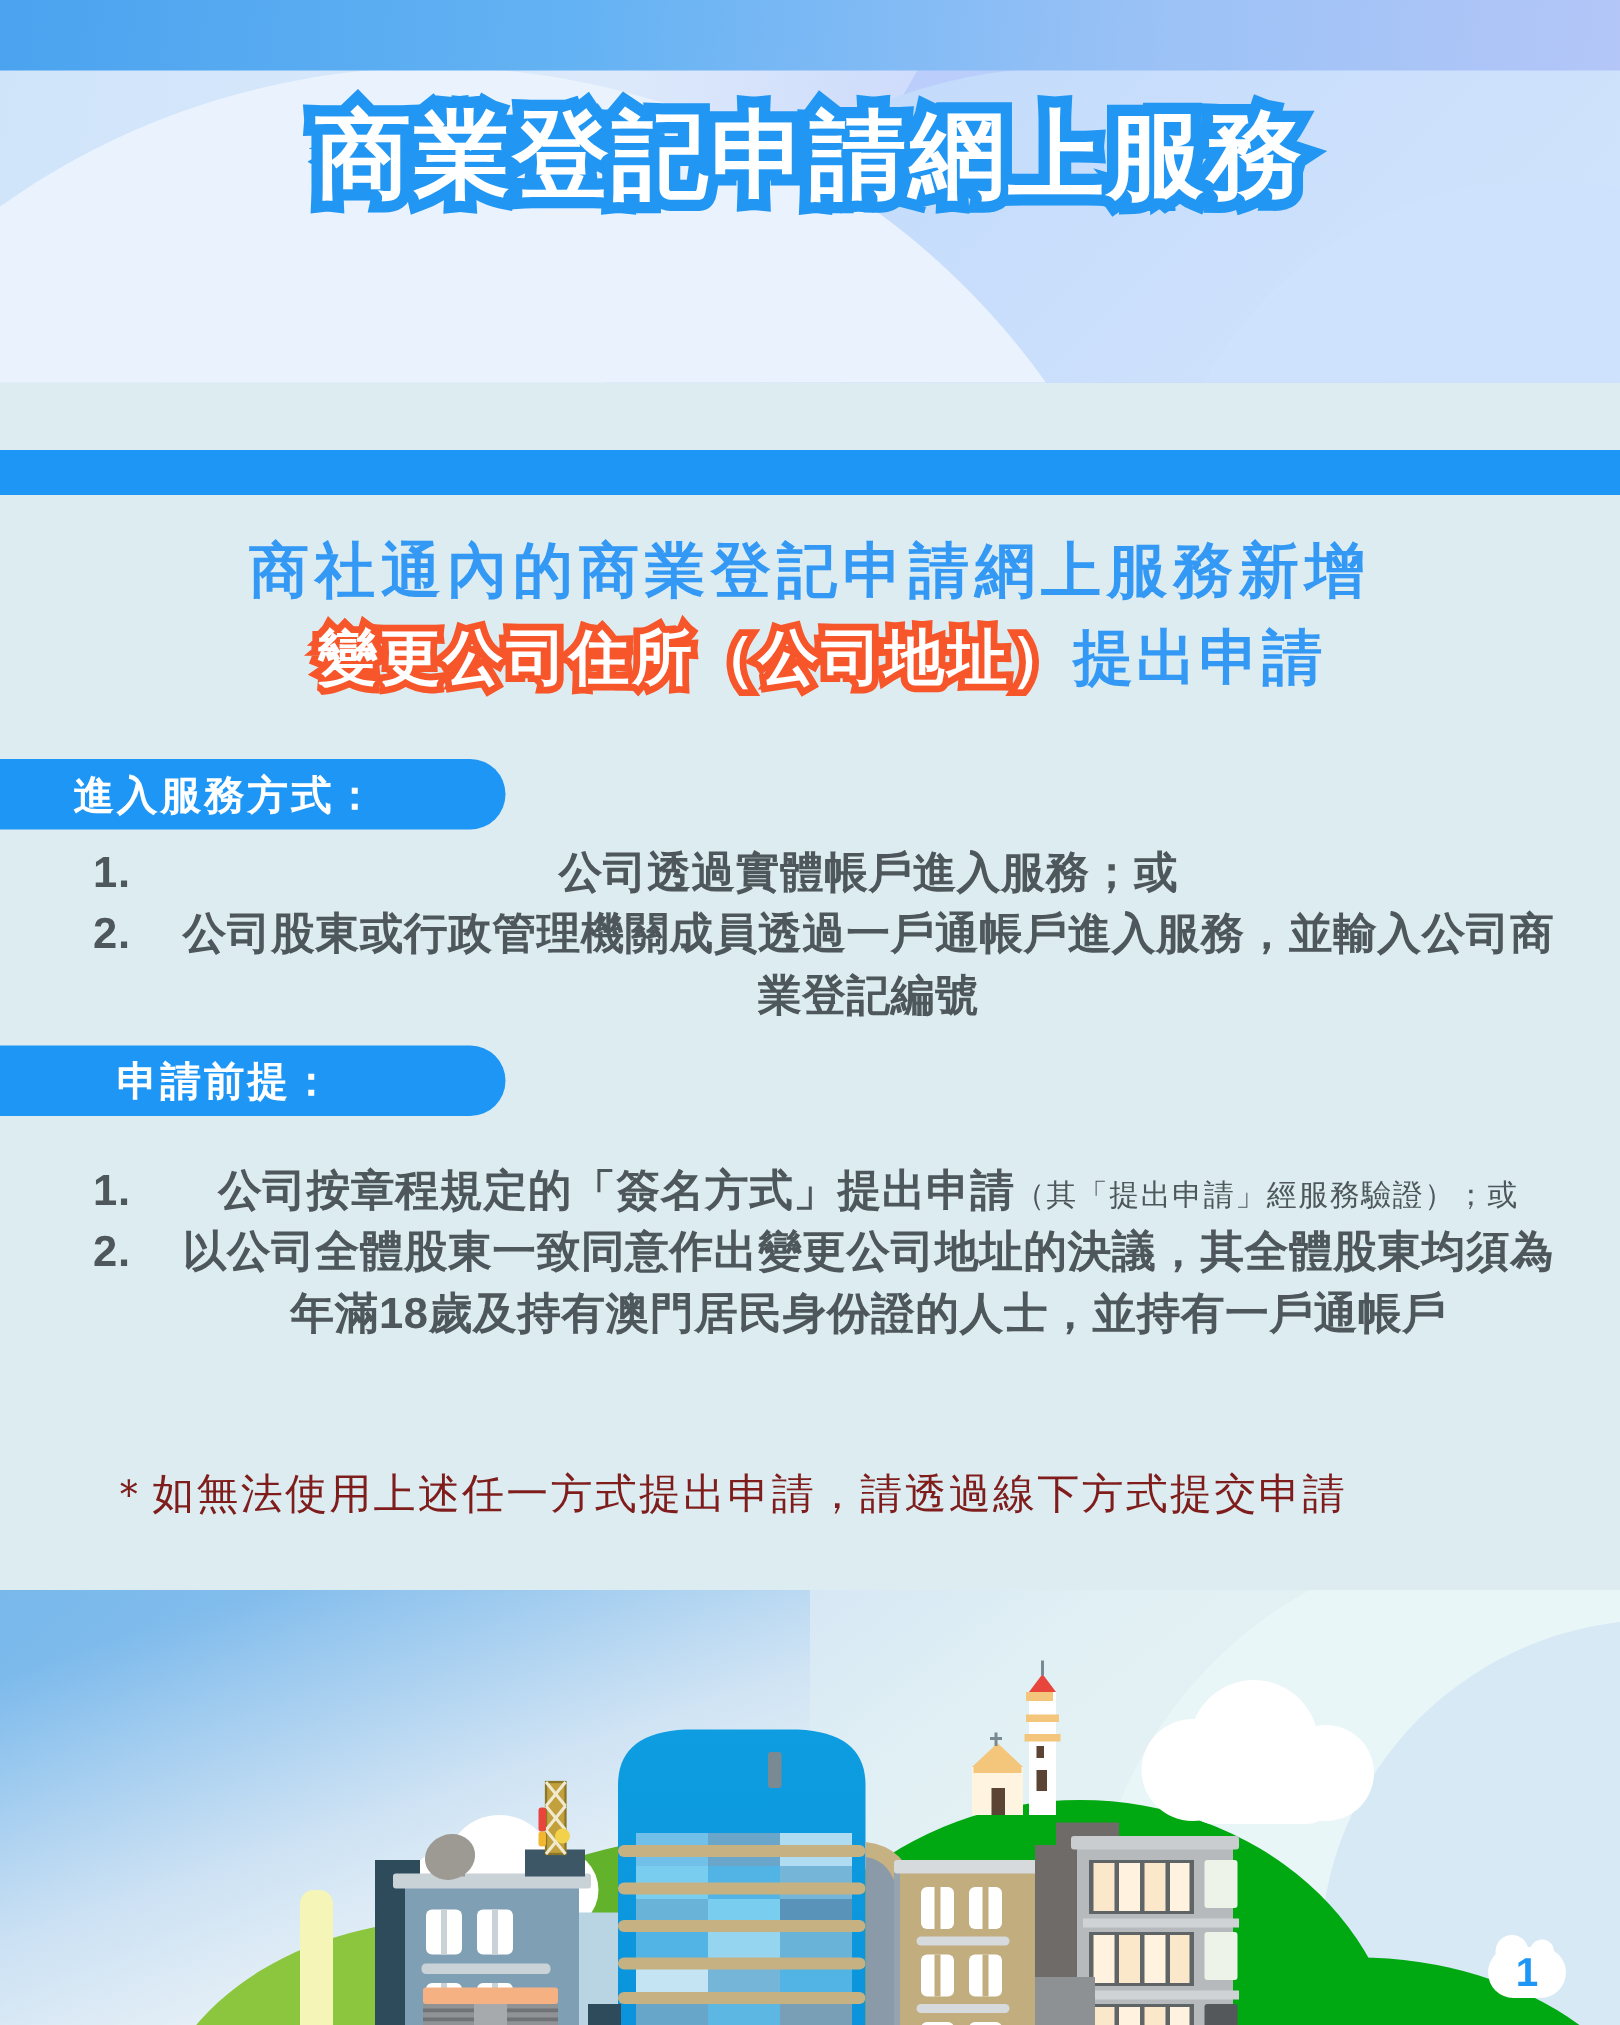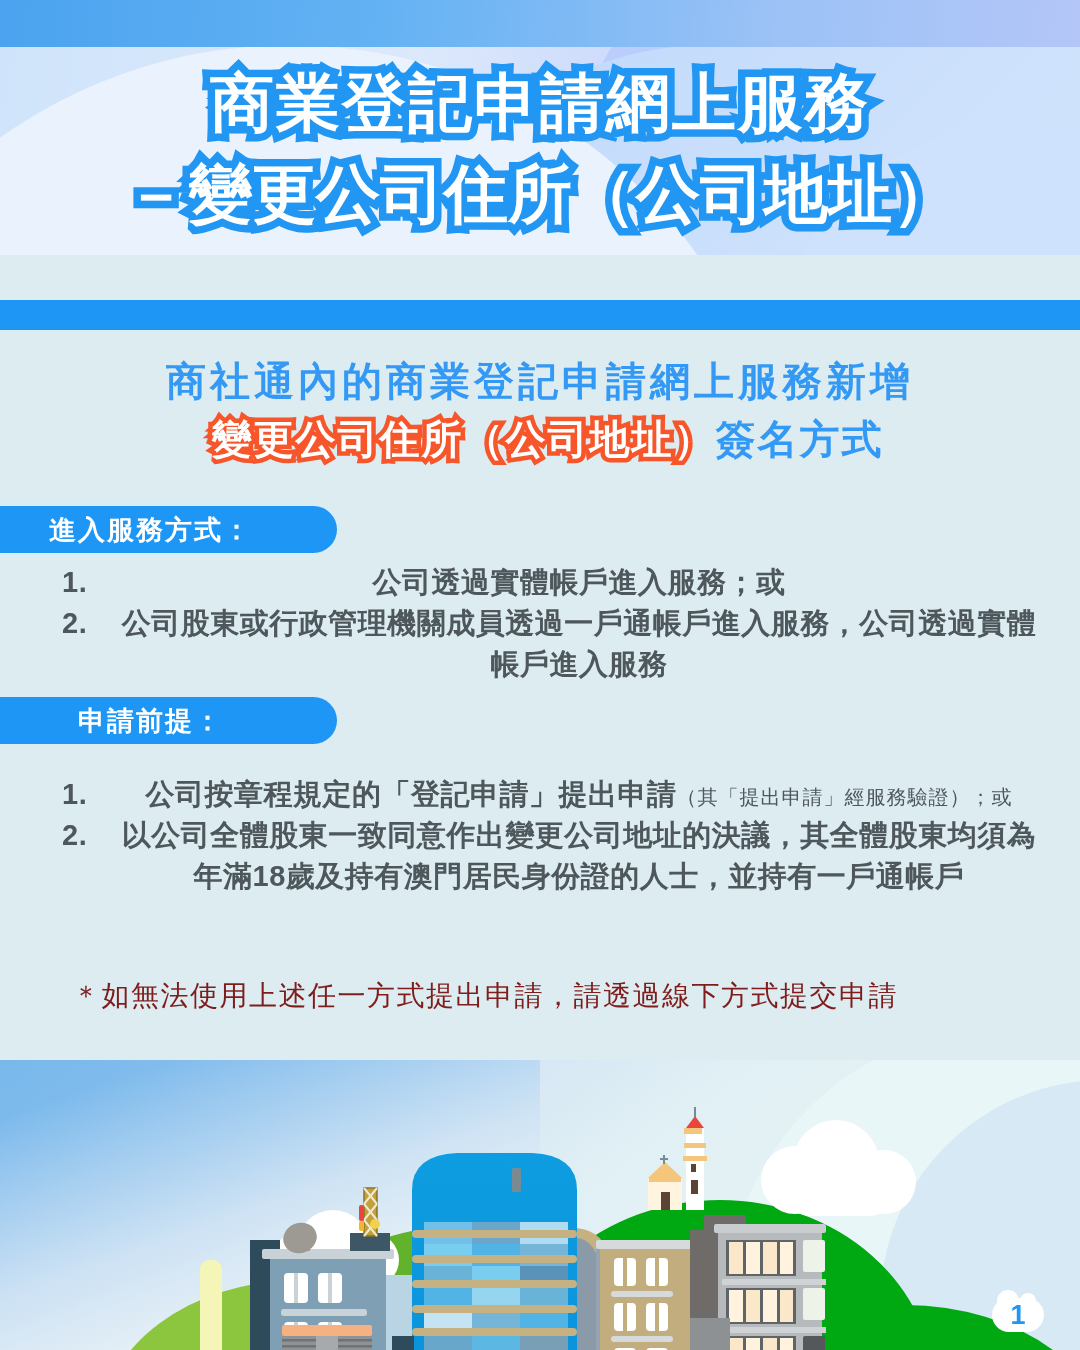--- a/index.html
+++ b/index.html
@@ -265,58 +265,57 @@
 
   <div class="header">
     <div class="hdr-blob-c"></div>
     <div class="hdr-blob-b"></div>
     <div class="hdr-blob-a"></div>
     <div class="hdr-blob-d"></div>
     <div class="header-topbar"></div>
 
     <div class="title-wrap">
       <div class="title-line l1">商業登記申請網上服務</div>
-      <div class="title-line l2">－變更公司住所（公司地址）</div>
     </div>
   </div>
 
   <div class="divider"></div>
 
   <div class="body-area">
 
     <div class="subtitle">
       <div class="sub-line">
         <span class="sub-blue">商社通內的商業登記申請網上服務新增</span>
       </div>
-      <div class="sub-line2"><span class="sub-hl">變更公司住所（公司地址）</span><span class="sub-blue">簽名方式</span></div>
+      <div class="sub-line2"><span class="sub-hl">變更公司住所（公司地址）</span><span class="sub-blue">提出申請</span></div>
     </div>
 
     <div class="badge" id="badge-1">
       <span class="badge-text">進入服務方式：</span>
     </div>
 
     <div class="olist" id="list-1">
       <div class="li">
         <span class="li-num">1.</span>
         <span class="li-body">公司透過實體帳戶進入服務；或</span>
       </div>
       <div class="li">
         <span class="li-num">2.</span>
-        <span class="li-body">公司股東或行政管理機關成員透過一戶通帳戶進入服務，公司透過實體帳戶進入服務</span>
+        <span class="li-body">公司股東或行政管理機關成員透過一戶通帳戶進入服務，並輸入公司商業登記編號</span>
       </div>
     </div>
 
     <div class="badge" id="badge-2">
       <span class="badge-text">申請前提：</span>
     </div>
 
     <div class="olist" id="list-2">
       <div class="li">
         <span class="li-num">1.</span>
-        <span class="li-body"><span>公司按章程規定的「登記申請」提出申請</span><span class="paren">（其「提出申請」經服務驗證）；或</span></span>
+        <span class="li-body"><span>公司按章程規定的「簽名方式」提出申請</span><span class="paren">（其「提出申請」經服務驗證）；或</span></span>
       </div>
       <div class="li">
         <span class="li-num">2.</span>
         <span class="li-body">以公司全體股東一致同意作出變更公司地址的決議，其全體股東均須為年滿18歲及持有澳門居民身份證的人士，並持有一戶通帳戶</span>
       </div>
     </div>
 
     <div class="footnote">＊如無法使用上述任一方式提出申請，請透過線下方式提交申請</div>
   </div>
 

